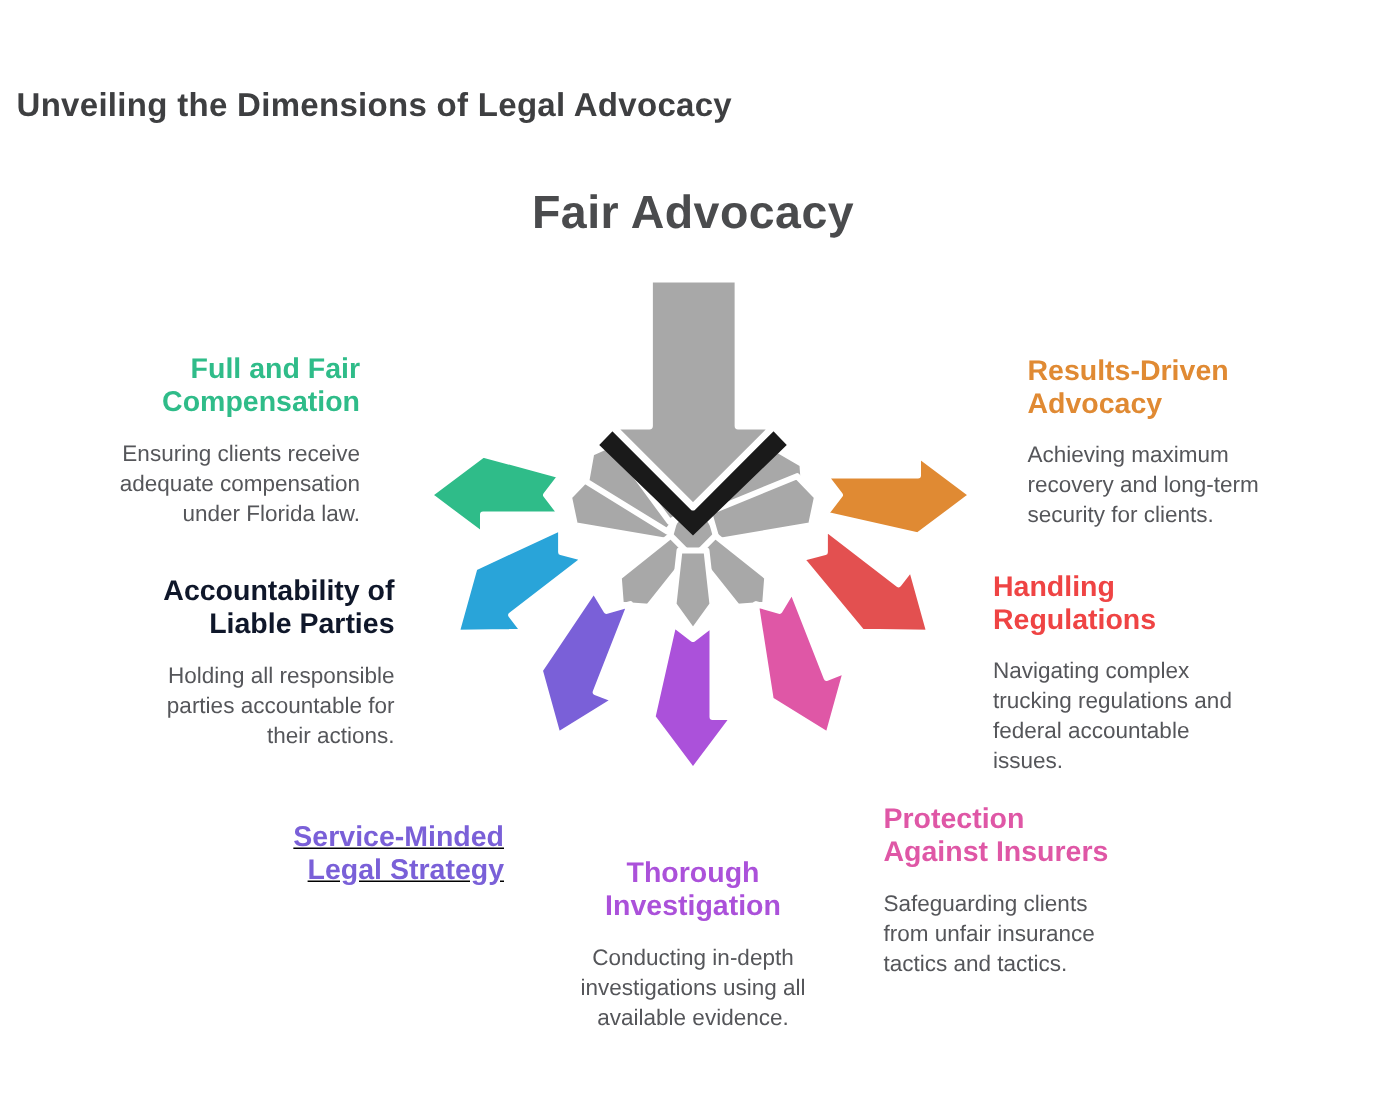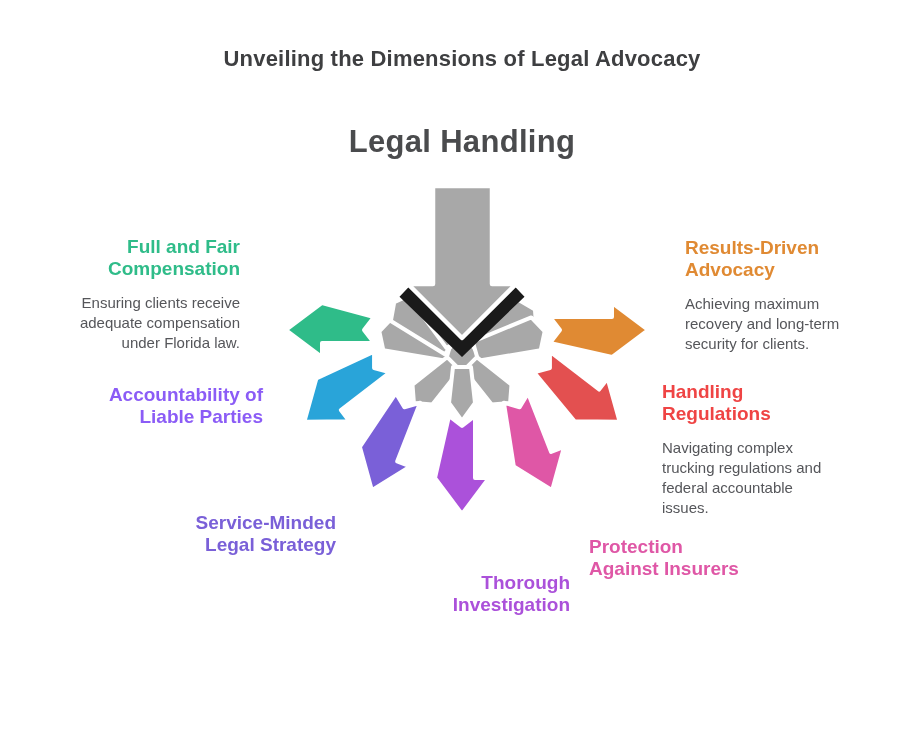--- a/index.html
+++ b/index.html
@@ -1,50 +1,50 @@
 <!DOCTYPE html>
 <html><head>
 <meta charset="utf-8">
 <style>
   html,body{margin:0;padding:0;background:#fff;}
   .canvas{
     position:relative;width:924px;height:732px;background:#fff;overflow:hidden;
     font-family:"Liberation Sans","DejaVu Sans",sans-serif;
   }
   .page-title{
-    position:absolute;left:0;right:0;top:46px;margin:0;text-align:center;
+    position:absolute;left:0;right:0;top:46px;margin:11px;text-align:left;
     font-size:22px;font-weight:bold;color:#3e3f41;letter-spacing:.2px;
   }
   .center-label{
     position:absolute;left:0;right:0;top:124px;margin:0;text-align:center;
     font-size:31px;font-weight:bold;color:#4a4b4d;letter-spacing:.3px;
   }
   .graphic{position:absolute;left:0;top:0;}
   .sec{position:absolute;}
   .sec h3{margin:0 0 13px 0;font-size:19px;font-weight:bold;line-height:1.16;white-space:pre-line;}
   .sec p{margin:0;font-size:15px;line-height:1.33;color:#55565a;white-space:pre-line;}
   .align-r{text-align:right;}
   .align-l{text-align:left;}
   .align-c{text-align:center;}
   .sec-full-fair      {right:684px;top:236px;width:230px;}
   .sec-results        {left:685px;top:237px;width:230px;}
   .sec-accountability {right:661px;top:384px;width:240px;}
   .sec-handling       {left:662px;top:381px;width:230px;}
-  .sec-service        {right:588px;top:512px;width:240px;}
-  .sec-thorough       {left:354px;top:572px;width:216px;text-align:right;}
+  .sec-service        {right:588px;top:548px;width:240px;text-decoration:underline;}
+  .sec-thorough       {left:354px;top:572px;width:216px;}
   .sec-protection     {left:589px;top:536px;width:230px;}
 </style>
 </head>
 <body>
 
 <div class="canvas">
 
   <h1 class="page-title">Unveiling the Dimensions of Legal Advocacy</h1>
 
-  <h2 class="center-label">Legal Handling</h2>
+  <h2 class="center-label">Fair Advocacy</h2>
 
   <svg class="graphic" width="924" height="732" viewBox="0 0 924 732">
 
     <g stroke="#ffffff" stroke-width="4" stroke-linejoin="round" fill="#a8a8a8">
       <circle cx="462" cy="358" r="16" stroke="none"></circle>
       <polygon points="14,-10 77,-17 86,0 77,17 14,10" transform="translate(462,355) rotate(196)"></polygon>
       <polygon points="14,-10 77,-17 86,0 77,17 14,10" transform="translate(462,355) rotate(218)"></polygon>
       <polygon points="14,-10 77,-17 86,0 77,17 14,10" transform="translate(462,355) rotate(240)"></polygon>
       <polygon points="14,-10 77,-17 86,0 77,17 14,10" transform="translate(462,355) rotate(262)"></polygon>
       <polygon points="14,-10 77,-17 86,0 77,17 14,10" transform="translate(462,355) rotate(284)"></polygon>
@@ -85,41 +85,50 @@
 
   <div class="sec sec-results align-l">
     <h3 style="color: rgb(224, 138, 51);">Results-Driven
 Advocacy</h3>
     <p>Achieving maximum
 recovery and long-term
 security for clients.</p>
   </div>
 
   <div class="sec sec-accountability align-r">
-    <h3 style="color: #8b5cf6; text-align: right;">Accountability of
+    <h3 style="color: #0f172a; text-align: right;">Accountability of
 Liable Parties</h3>
+    <p>Holding all responsible
+parties accountable for
+their actions.</p>
   </div>
 
   <div class="sec sec-handling align-l">
     <h3 style="color: #ef4444;">Handling
 Regulations</h3>
     <p>Navigating complex
 trucking regulations and
 federal accountable
 issues.</p>
   </div>
 
   <div class="sec sec-service align-r">
     <h3 style="color: rgb(122, 96, 216);">Service-Minded
 Legal Strategy</h3>
   </div>
 
   <div class="sec sec-thorough align-c">
     <h3 style="color: rgb(171, 81, 218);">Thorough
 Investigation</h3>
+    <p>Conducting in-depth
+investigations using all
+available evidence.</p>
   </div>
 
   <div class="sec sec-protection align-l">
     <h3 style="color: rgb(223, 87, 166);">Protection
 Against Insurers</h3>
+    <p>Safeguarding clients
+from unfair insurance
+tactics and tactics.</p>
   </div>
 
 </div>
 
 </body></html>

